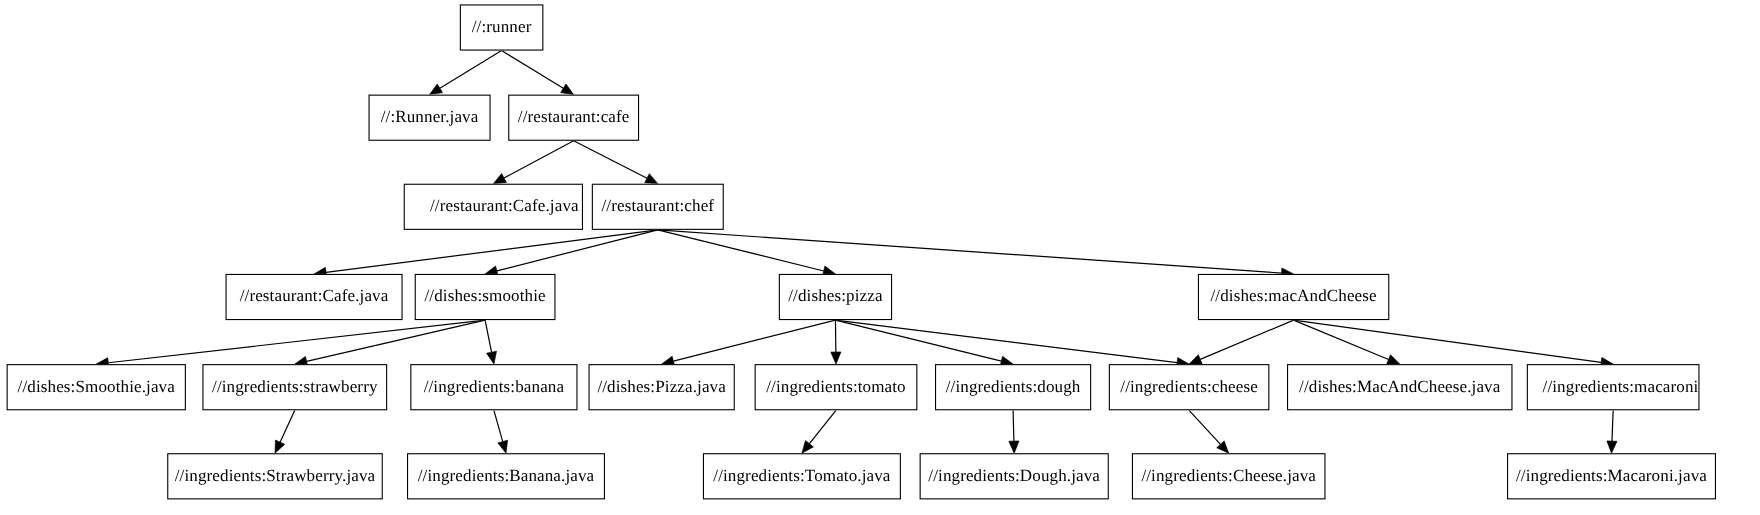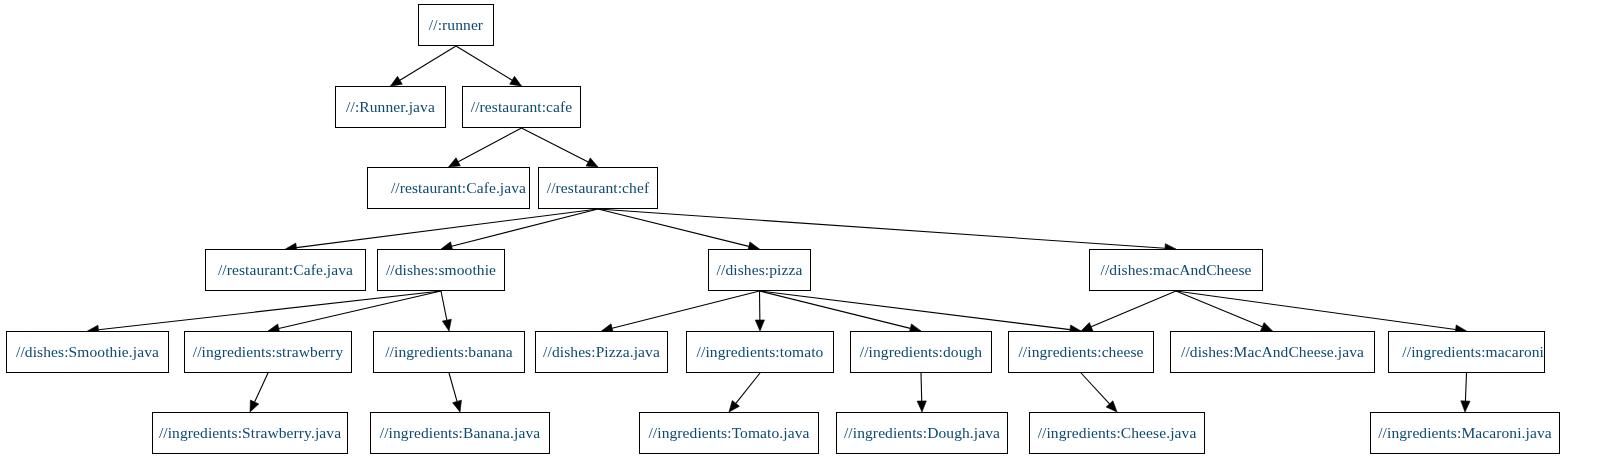--- a/index.html
+++ b/index.html
@@ -25,21 +25,21 @@
   .graph-node {
     position: absolute;
     box-sizing: border-box;
     border: 1px solid #000000;
     background: #ffffff;
     display: flex;
     align-items: center;
     justify-content: center;
     font-size: 15.5px;
     line-height: 1;
-    color: #0c4a6e;
+    color: #000000;
     white-space: nowrap;
     letter-spacing: 0.1px;
   }
 </style>
 </head>
 <body>
 
 <div id="graph-canvas">
   <svg id="edge-layer" viewBox="0 0 1600 468" width="1600" height="468" xmlns="http://www.w3.org/2000/svg">
       <g>

